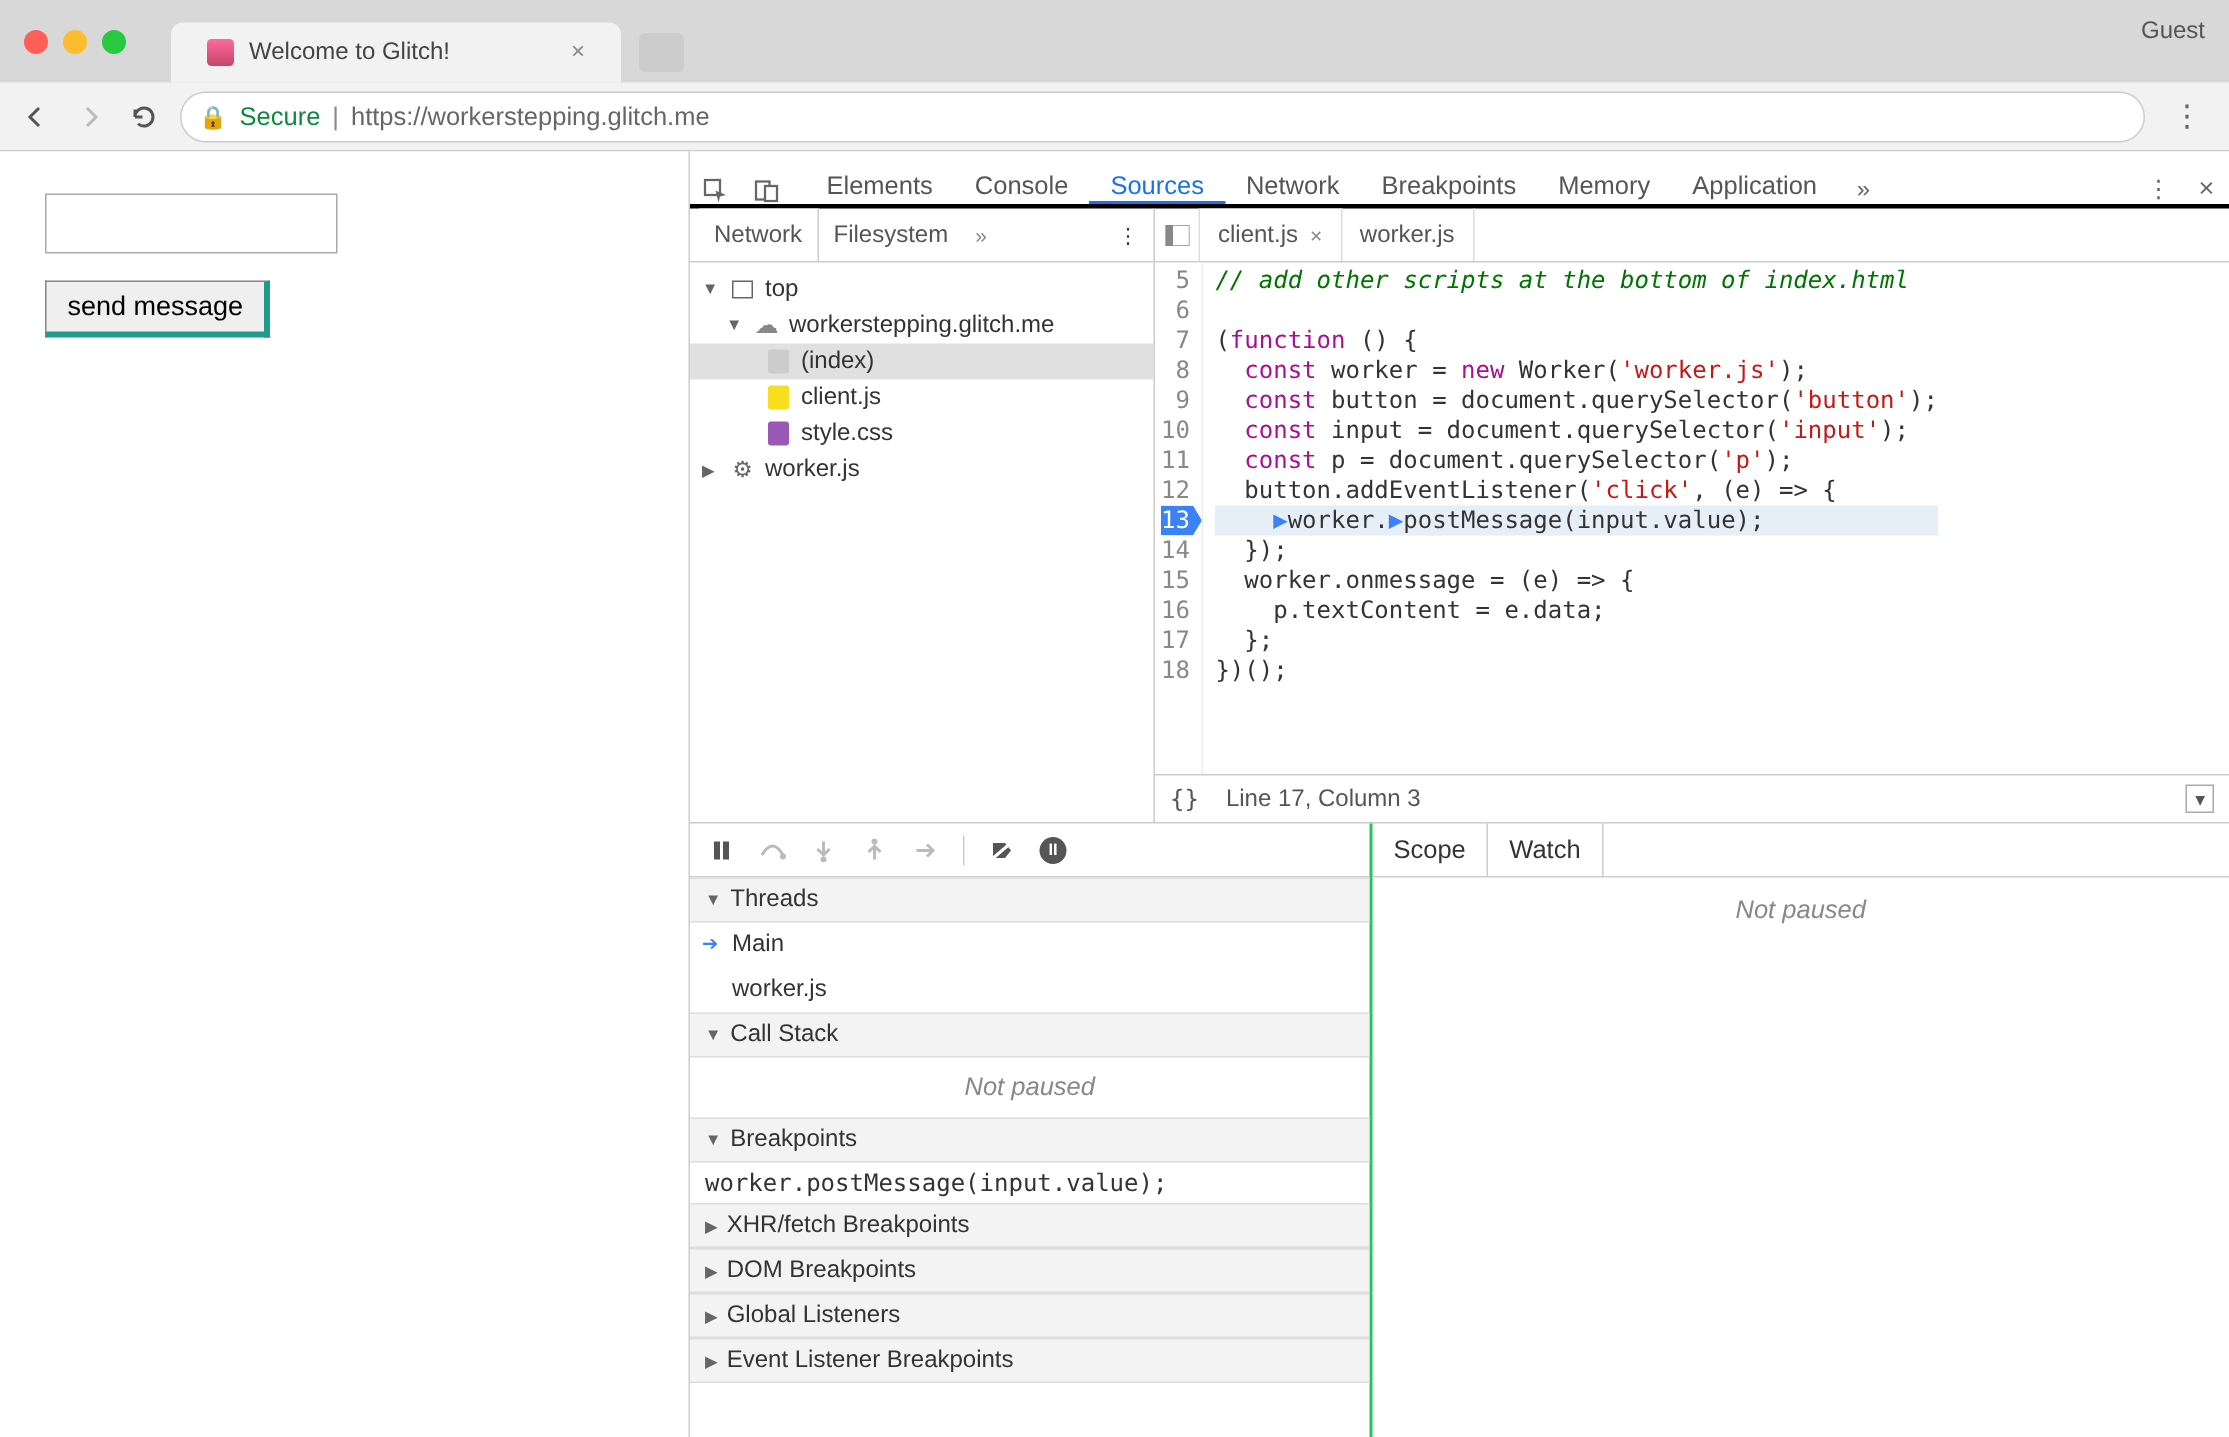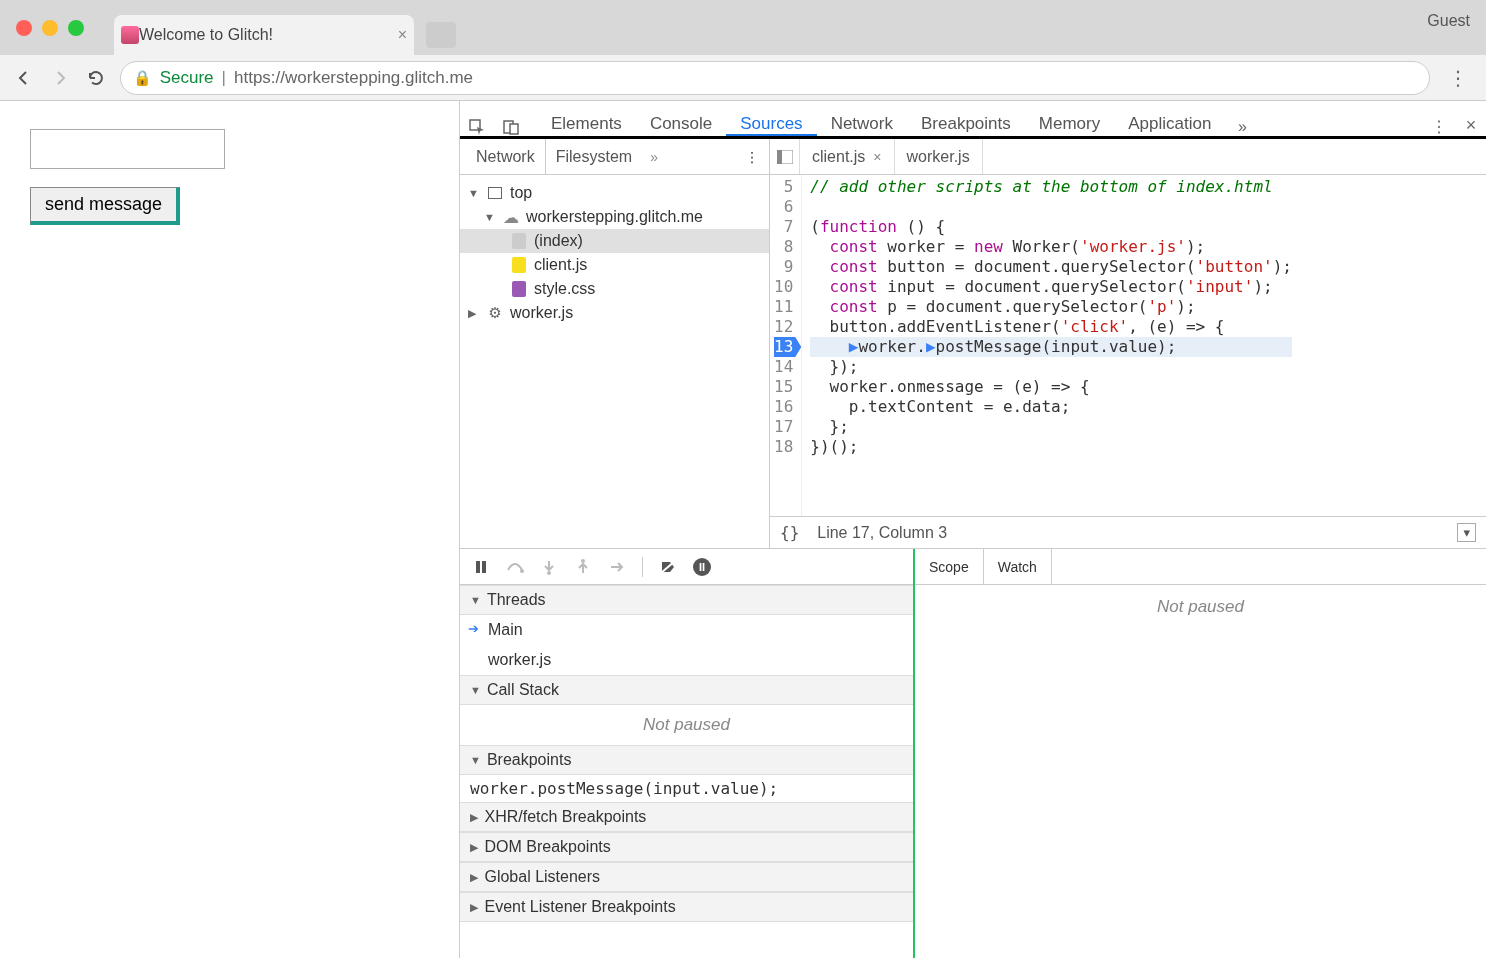--- a/index.html
+++ b/index.html
@@ -5,21 +5,21 @@
 * { box-sizing: border-box; margin: 0; padding: 0; }
 body { font-family: -apple-system, BlinkMacSystemFont, "Segoe UI", sans-serif; font-size: 14px; color: #333; background: #fff; width: 1486px; height: 958px; overflow: hidden; }
 
 
 .browser-chrome { background: #d8d8d8; height: 55px; display: flex; align-items: center; position: relative; }
 .traffic-lights { display: flex; gap: 10px; margin-left: 16px; align-items: center; }
 .tl { width: 16px; height: 16px; border-radius: 50%; }
 .tl-red { background: #ff5f57; }
 .tl-yellow { background: #febc2e; }
 .tl-green { background: #28c840; }
-.tab { background: #f2f2f2; margin-left: 30px; height: 40px; display: flex; align-items: center; padding: 0 7px; border-top-left-radius: 8px; border-top-right-radius: 8px; margin-top: 15px; min-width: 300px; }
+.tab { background: #f2f2f2; margin-left: 30px; height: 40px; display: flex; align-items: center; padding: 0 24px; border-top-left-radius: 8px; border-top-right-radius: 8px; margin-top: 15px; gap: 10px; min-width: 300px; }
 .favicon { width: 18px; height: 18px; background: linear-gradient(#ff6b9d, #c44569); border-radius: 3px; }
 .tab-title { font-size: 16px; color: #444; flex: 1; }
 .tab-close { color: #888; font-size: 16px; cursor: pointer; }
 .new-tab { width: 30px; height: 26px; background: #ccc; border-radius: 4px; margin-left: 12px; margin-top: 14px; }
 .guest { position: absolute; right: 16px; top: 12px; font-size: 16px; color: #555; }
 
 .toolbar { background: #f2f2f2; height: 46px; display: flex; align-items: center; padding: 0 12px; gap: 12px; border-bottom: 1px solid #ccc; }
 .nav-btn { width: 24px; height: 24px; display: flex; align-items: center; justify-content: center; color: #555; font-size: 22px; }
 .nav-btn.disabled { color: #bbb; }
 .url-bar { flex: 1; background: #fff; border: 1px solid #ccc; border-radius: 20px; height: 34px; display: flex; align-items: center; padding: 0 12px; gap: 8px; font-size: 17px; }
@@ -109,21 +109,21 @@
 .panel-body { padding: 0; }
 .thread-row { padding: 6px 10px 6px 28px; font-size: 16px; position: relative; }
 .thread-row.active::before { content: "➔"; position: absolute; left: 8px; color: #3b82f6; font-size: 13px; }
 .not-paused { text-align: center; color: #888; font-style: italic; padding: 10px; font-size: 17px; }
 .bp-row { padding: 6px 10px; display: flex; align-items: center; gap: 8px; font-size: 16px; }
 .bp-row input[type=checkbox] { width: 17px; height: 17px; accent-color: #3b82f6; }
 .bp-code { padding: 4px 10px; font-family: Menlo, monospace; font-size: 16px; color: #333; }
 
 .dbg-right { flex: 1; display: flex; flex-direction: column; }
 .scope-tabs { height: 36px; border-bottom: 1px solid #ccc; display: flex; }
-.scope-tab { padding: 0 14px; display: flex; align-items: center; font-size: 14px; border-right: 1px solid #ccc; }
+.scope-tab { padding: 0 14px; display: flex; align-items: center; font-size: 17px; border-right: 1px solid #ccc; }
 .scope-body { flex: 1; display: flex; align-items: flex-start; justify-content: center; padding-top: 12px; }
 .scope-msg { color: #888; font-style: italic; font-size: 17px; }
 
 svg { display: block; }
 </style>
 </head>
 <body>
 
 <div class="browser-chrome">
   <div class="traffic-lights">

